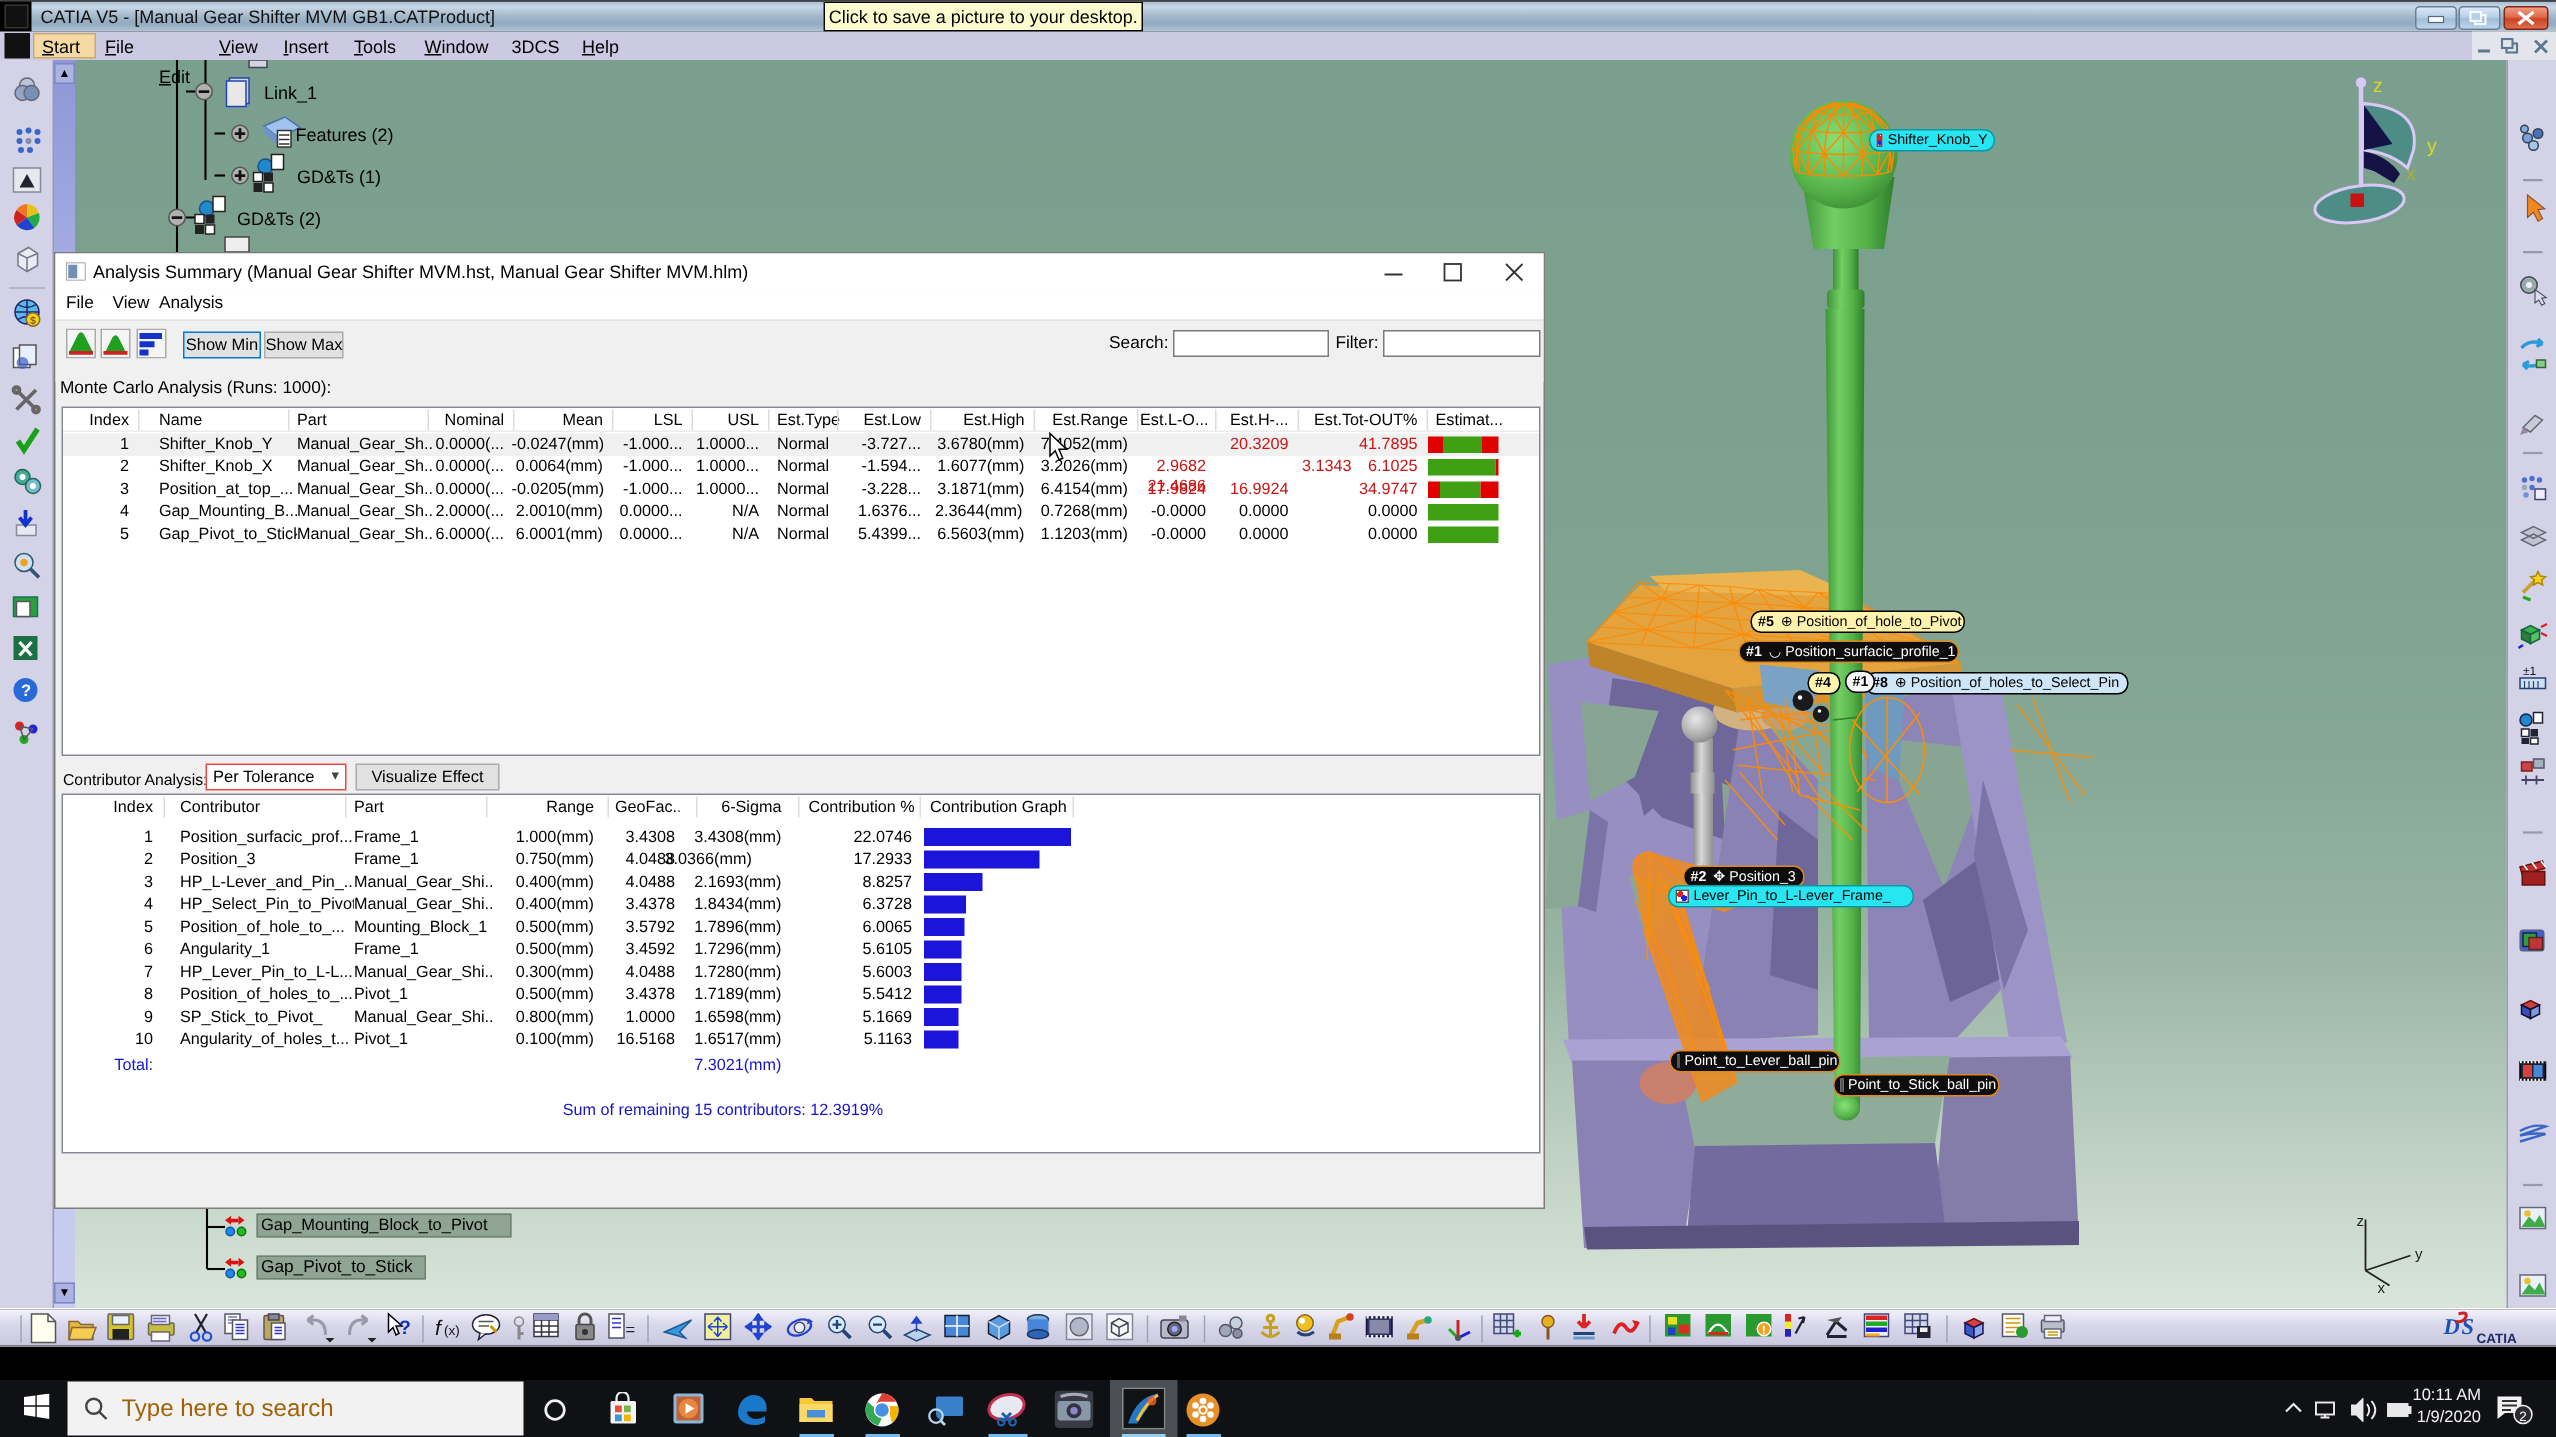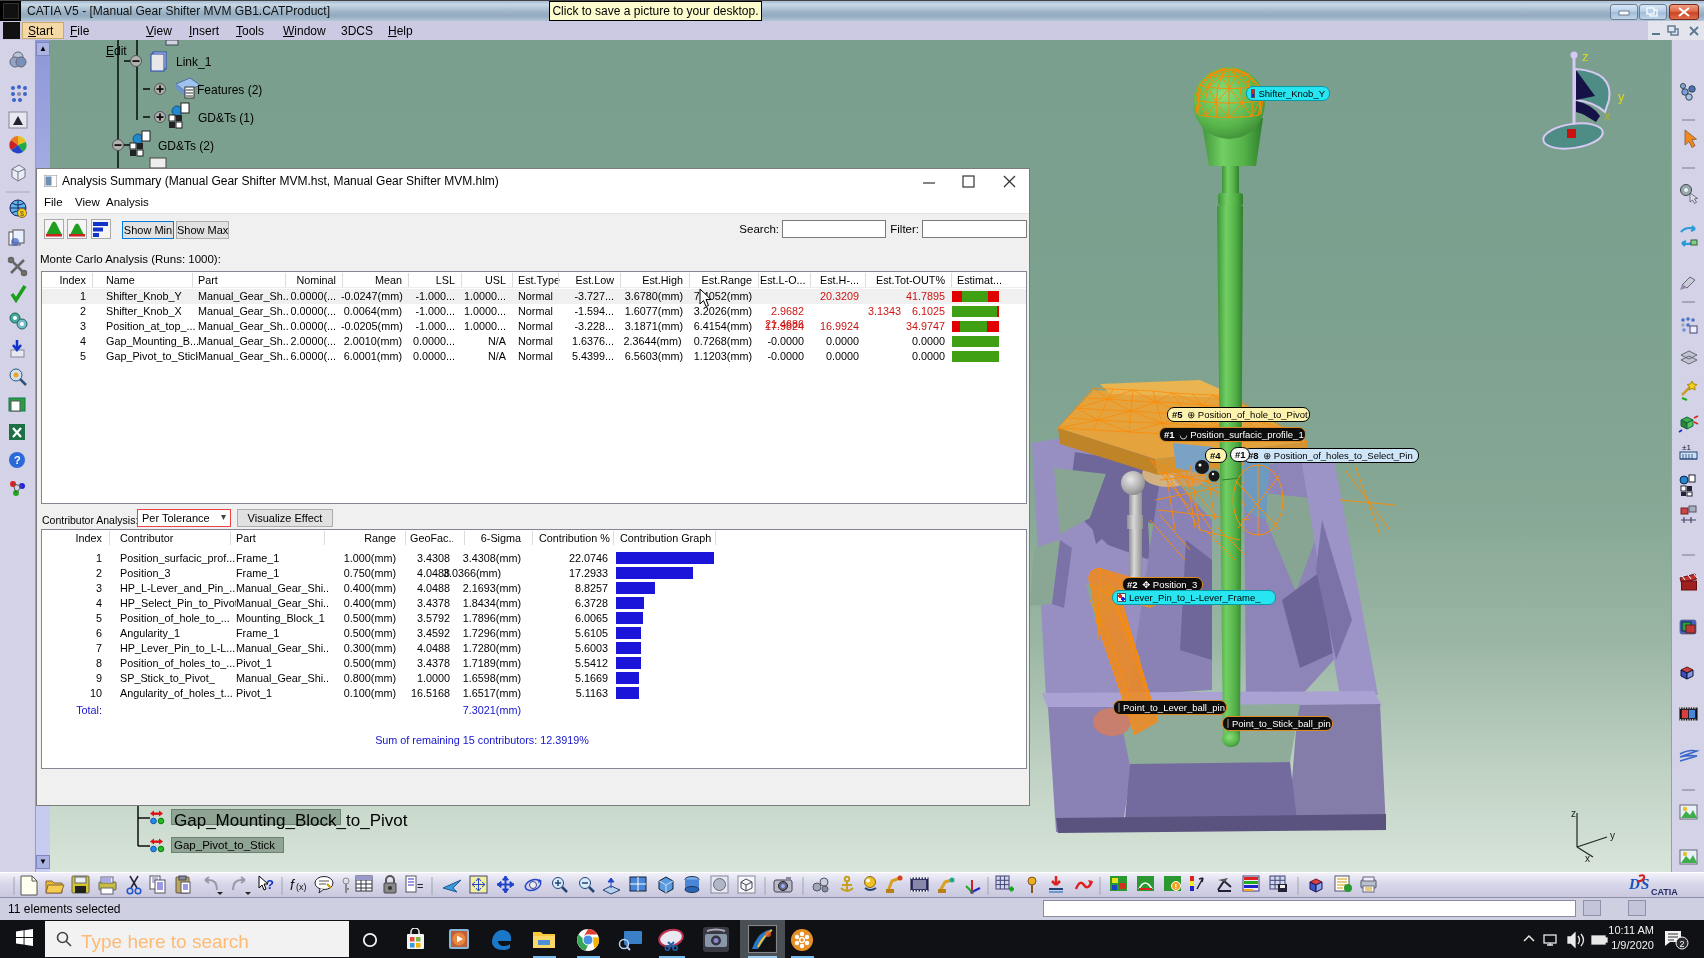--- a/index.html
+++ b/index.html
@@ -38,21 +38,21 @@
     border-top:1px solid #fff; border-bottom:1px solid #8f8fa8; }
 
   
   #statusbar { left:0; top:898px; width:1704px; height:22px; background:#cfcfe2; }
   #statustext { left:8px; top:4px; font-size:12px; color:#000; }
   #statusfield { left:1043px; top:2px; width:533px; height:17px; background:#fff; border:1px solid #8a8aa5; }
 
   
   #taskbar { left:0; top:920px; width:1704px; height:38px; background:#101114; }
   #searchbox { left:45px; top:1px; width:304px; height:36px; background:#f2f2f2; }
-  #searchtext { left:81px; top:11px; font-size:19px; color:#fdba74; }
+  #searchtext { left:81px; top:11px; font-size:16px; color:#a16207; }
 
   
   #tooltip { left:549px; top:1px; width:213px; height:20px; background:#fdfcce; border:1px solid #000;
     font-size:12px; color:#000; text-align:center; line-height:18px; z-index:60; }
 
   
   #awin { left:36px; top:168px; width:994px; height:638px; background:#f0f0f0; border:1px solid #7c7c7c; z-index:40; }
   #awin .wtitle { position:absolute; left:0; top:0; width:100%; height:24px; background:#fff; }
   #awin .wtitletext { position:absolute; left:25px; top:5px; font-size:12px; color:#000; }
   #awin .wmenu { position:absolute; left:0; top:24px; width:100%; height:20px; background:#fff; font-size:11.5px; }
@@ -295,21 +295,21 @@
       <circle cx="3.5" cy="11" r="2.8" fill="#2288ee" stroke="#1155aa"></circle>
       <circle cx="11" cy="11" r="2.8" fill="#22bb22" stroke="#117711"></circle>
     </g>
     <g transform="translate(20,32)">
       <path d="M0,3.5 L4,0.5 L4,6.5 Z M13,3.5 L9,0.5 L9,6.5 Z" fill="#dd1111"></path>
       <rect x="4" y="2.5" width="5" height="2.4" fill="#dd1111"></rect>
       <circle cx="3.5" cy="11" r="2.8" fill="#2288ee" stroke="#1155aa"></circle>
       <circle cx="11" cy="11" r="2.8" fill="#22bb22" stroke="#117711"></circle>
     </g>
   </svg>
-  <div class="abs" style="left:171px;top:769px;width:170px;height:16px;background:#8fa493;border:1px solid #6f8173;font-size:17px;color:#000;padding:1px 2px;white-space:nowrap;">Gap_Mounting_Block_to_Pivot</div>
+  <div class="abs" style="left:171px;top:769px;width:170px;height:16px;background:#8fa493;border:1px solid #6f8173;font-size:11px;color:#000;padding:1px 2px;white-space:nowrap;">Gap_Mounting_Block_to_Pivot</div>
   <div class="abs" style="left:171px;top:797px;width:113px;height:16px;background:#8fa493;border:1px solid #6f8173;font-size:11.5px;color:#000;padding:1px 2px;white-space:nowrap;">Gap_Pivot_to_Stick</div>
 
   <div class="pill pcy" style="left:1246px;top:46px;width:84px;"><span class="picon"></span>Shifter_Knob_Y</div>
   <div class="pill pye" style="left:1167px;top:367px;width:143px;"><b>#5</b>&nbsp;⊕&nbsp;Position_of_hole_to_Pivot</div>
   <div class="pill pbk" style="left:1159px;top:387px;width:147px;"><b>#1</b>&nbsp;◡&nbsp;Position_surfacic_profile_1</div>
   <div class="pill pbl" style="left:1243px;top:408px;width:176px;"><b>#8</b>&nbsp;⊕&nbsp;Position_of_holes_to_Select_Pin</div>
   <div class="pill pye" style="left:1205px;top:408px;width:22px;">
         <b>#4</b>
       </div>
   <div class="pill pwh" style="left:1230px;top:407px;width:20px;">
@@ -1165,26 +1165,20 @@
     <div class="abs" style="left:1615px;top:0px;width:89px;height:26px;">
       <svg width="89" height="26" viewBox="0 0 89 26">
         <text x="14" y="16" font-size="15" font-weight="bold" font-style="italic" fill="#1a50b8" font-family="Liberation Serif">D</text>
         <text x="26" y="16" font-size="15" font-weight="bold" font-style="italic" fill="#1a50b8" font-family="Liberation Serif">S</text>
         <path d="M24,3 Q30,1 29,5 Q27,9 22,8" stroke="#d02020" stroke-width="2" fill="none"></path>
         <text x="36" y="22" font-size="9" font-weight="bold" fill="#202a66" font-family="Liberation Sans">CATIA</text>
       </svg>
     </div>
   </div>
 
-  <div id="statusbar" class="abs">
-    <div id="statustext" class="abs">11 elements selected</div>
-    <div id="statusfield" class="abs"></div>
-    <div class="abs" style="left:1583px;top:2px;width:18px;height:16px;background:#c3c3d9;border:1px solid #9090ab;"></div>
-    <div class="abs" style="left:1628px;top:2px;width:18px;height:16px;background:#c3c3d9;border:1px solid #9090ab;"></div>
-  </div>
 
   <div id="taskbar" class="abs">
     <svg class="abs" style="left:16px;top:9px;" width="17" height="17" viewBox="0 0 17 17">
       <path d="M0 2.4 L7.6 1.3 V7.9 H0 Z M8.5 1.2 L17 0 V7.9 H8.5 Z M0 8.9 H7.6 V15.5 L0 14.4 Z M8.5 8.9 H17 V17 L8.5 15.7 Z" fill="#fff"></path>
     </svg>
     <div id="searchbox" class="abs"></div>
     <svg class="abs" style="left:56px;top:11px;" width="16" height="16" viewBox="0 0 16 16">
       <circle cx="6.5" cy="6.5" r="5" fill="none" stroke="#444" stroke-width="1.6"></circle>
       <line x1="10.2" y1="10.2" x2="15" y2="15" stroke="#444" stroke-width="1.6"></line>
     </svg>

